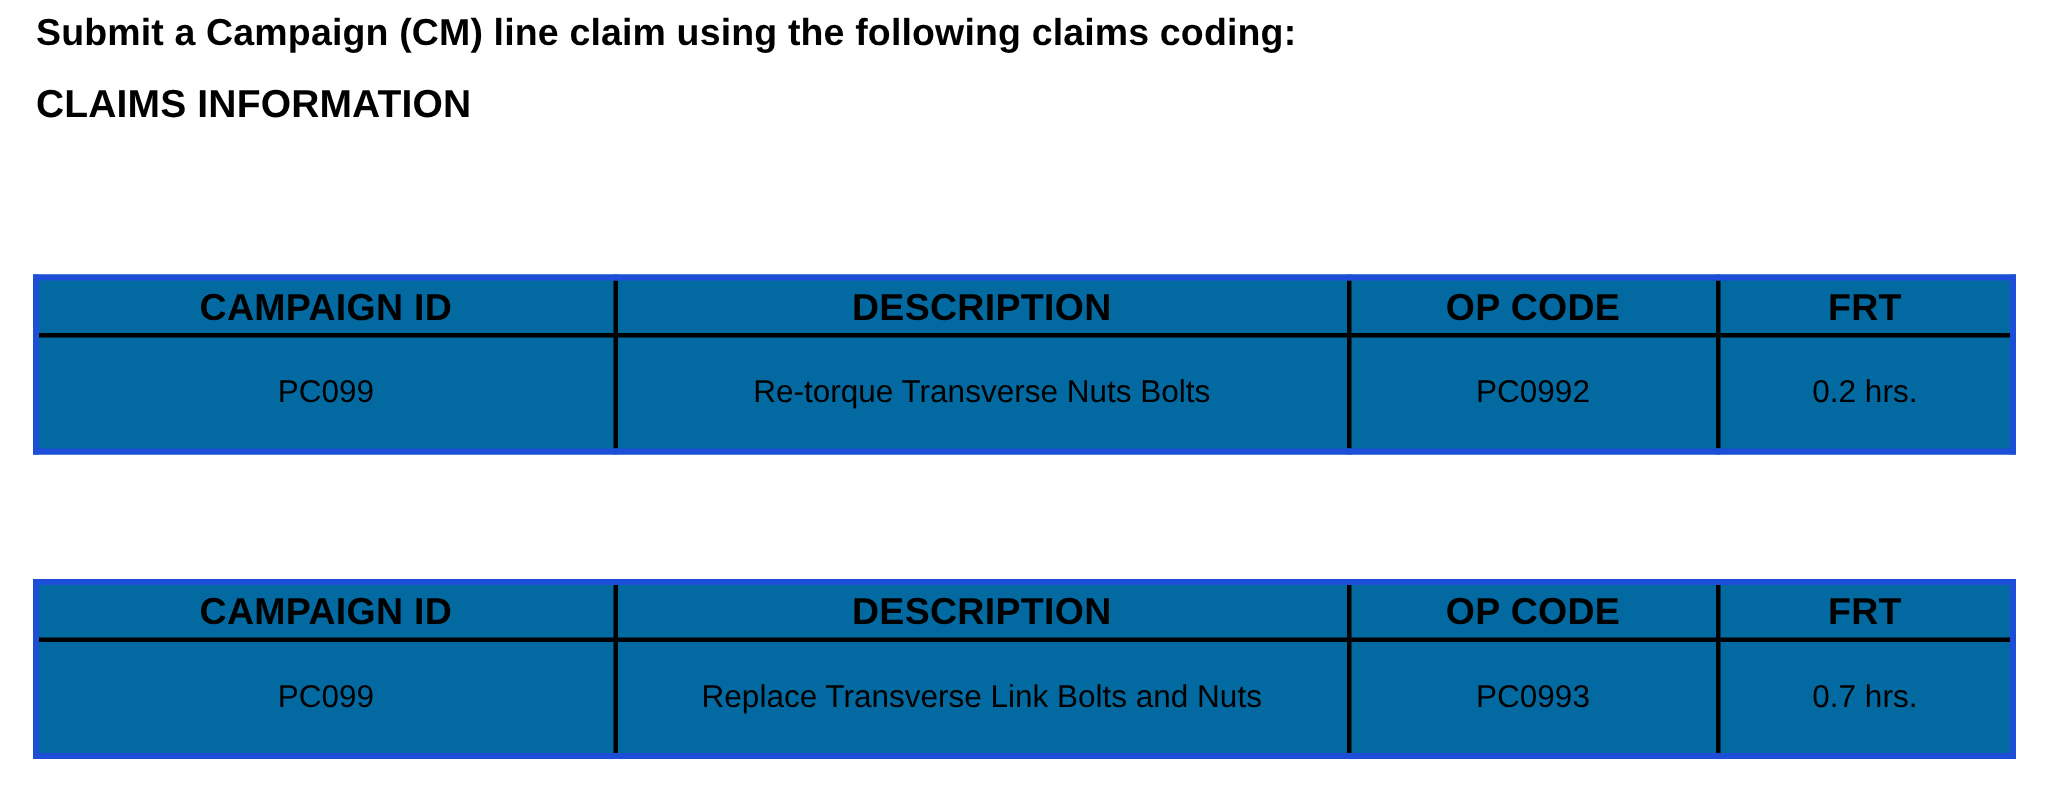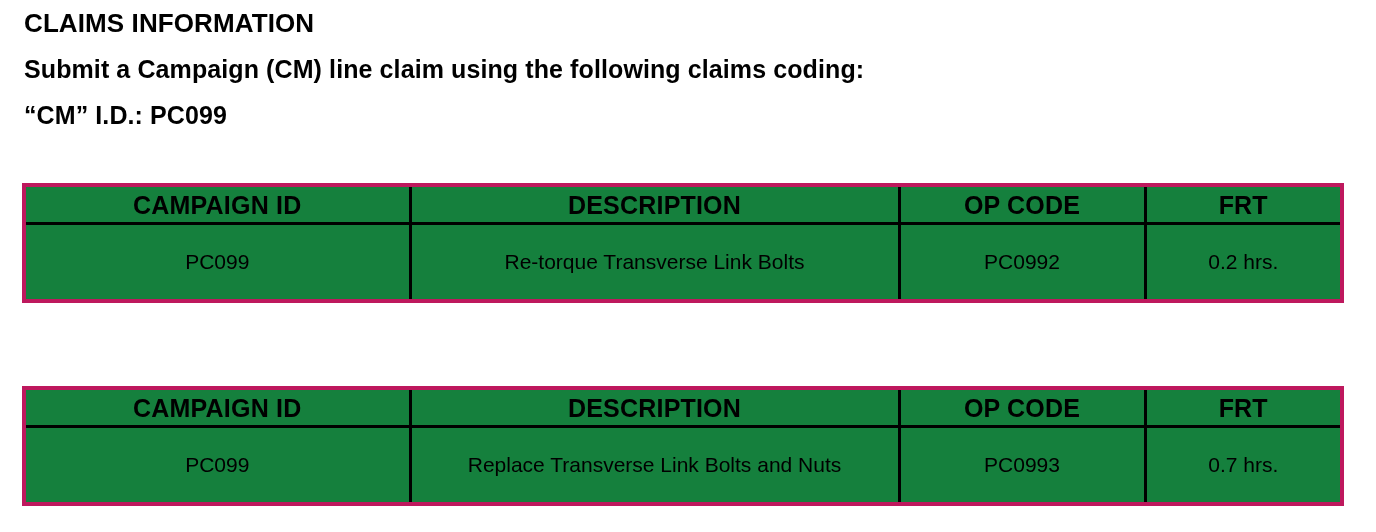--- a/index.html
+++ b/index.html
@@ -52,22 +52,22 @@
     font-size: 25px;
     line-height: 29px;
     margin: 0;
   }
 
   
   .claims-table {
     position: absolute;
     border-collapse: collapse;
     table-layout: fixed;
-    border: 4px solid #be185d;
-    background: #15803d;
+    border: 4px solid #1d4ed8;
+    background: #0369a1;
   }
   .claims-table.t1 { left: 22px; top: 183px; width: 1318px; }
   .claims-table.t2 { left: 22px; top: 386px; width: 1318px; }
 
   .claims-table col.c-campaign { width: 386px; }
   .claims-table col.c-desc     { width: 489px; }
   .claims-table col.c-op       { width: 246px; }
   .claims-table col.c-frt      { width: 197px; }
 
   .claims-table th,
@@ -97,44 +97,43 @@
   .claims-table tbody td.desc {
     padding: 0 10px;
   }
 </style>
 </head>
 <body>
 
 <div class="page">
 
   <div class="heading">
+    <div class="h-line h-sub">Submit a Campaign (CM) line claim using the following claims coding:</div>
     <div class="h-line h-title">CLAIMS INFORMATION</div>
-    <div class="h-line h-sub">Submit a Campaign (CM) line claim using the following claims coding:</div>
-    <div class="h-line h-id">“CM” I.D.: PC099</div>
   </div>
 
   <table class="claims-table t1">
     <colgroup>
       <col class="c-campaign">
       <col class="c-desc">
       <col class="c-op">
       <col class="c-frt">
     </colgroup>
     <thead>
       <tr>
         <th>CAMPAIGN ID</th>
         <th>DESCRIPTION</th>
         <th>OP CODE</th>
         <th>FRT</th>
       </tr>
     </thead>
     <tbody>
       <tr>
         <td>PC099</td>
-        <td class="desc">Re-torque Transverse Link Bolts</td>
+        <td class="desc">Re-torque Transverse Nuts Bolts</td>
         <td>PC0992</td>
         <td>0.2 hrs.</td>
       </tr>
     </tbody>
   </table>
 
   <table class="claims-table t2">
     <colgroup>
       <col class="c-campaign">
       <col class="c-desc">

